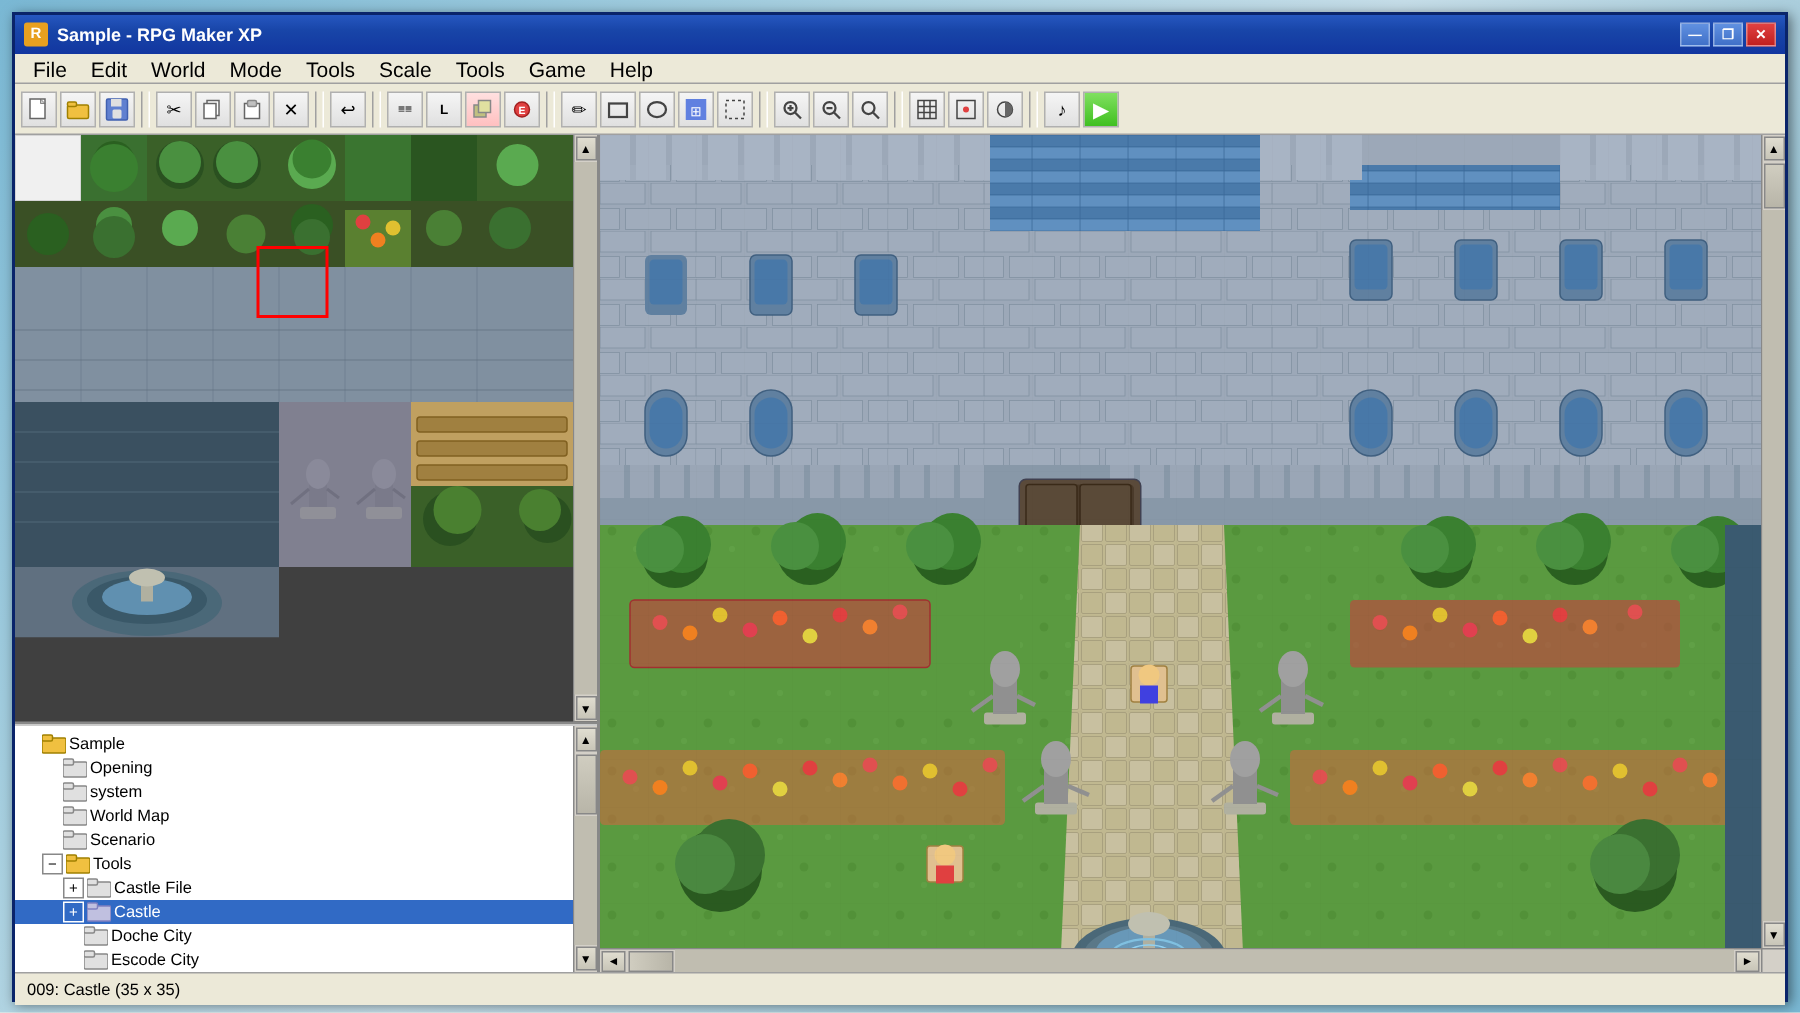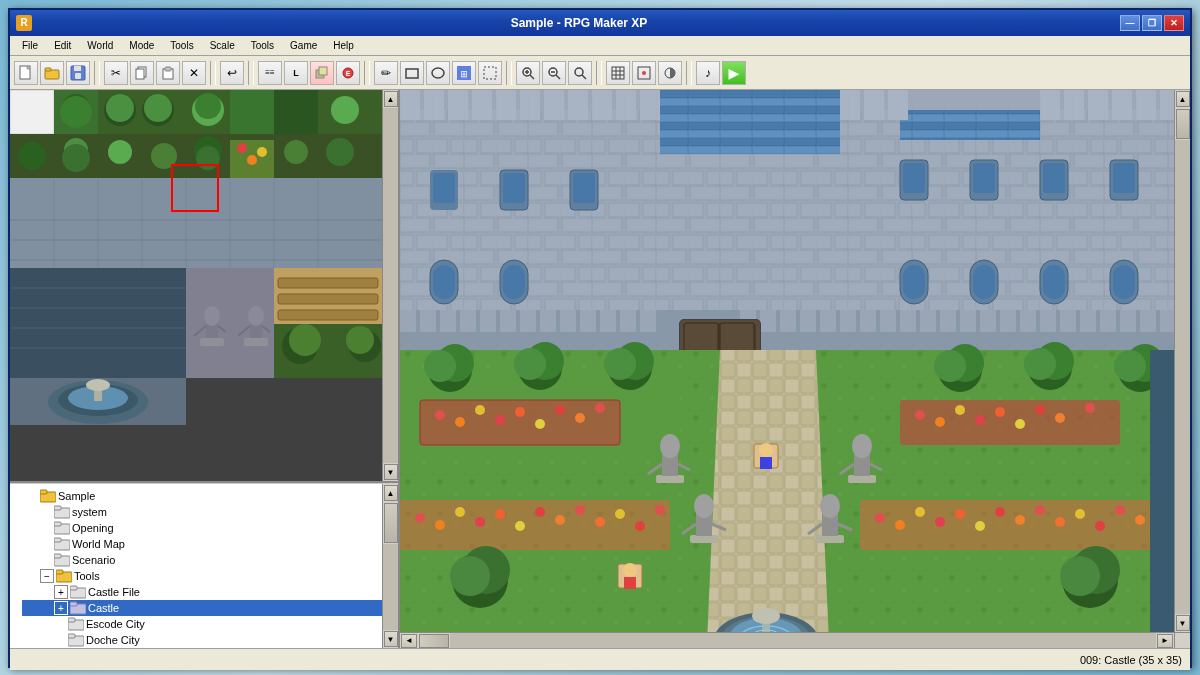--- a/index.html
+++ b/index.html
@@ -39,21 +39,21 @@
       width: 16px;
       height: 16px;
       margin-right: 6px;
       background: #e8a020;
       border-radius: 2px;
       display: inline-block;
       font-size: 10px;
       text-align: center;
       line-height: 16px;
     }
-    .titlebar-title { flex: 1; text-align: center; }
+    .titlebar-title { flex: 1; }
     .titlebar-buttons { display: flex; gap: 2px; }
     .titlebar-btn {
       width: 20px;
       height: 16px;
       border: 1px solid rgba(255,255,255,0.4);
       background: linear-gradient(to bottom, #6090e0, #4070c8);
       cursor: pointer;
       display: flex;
       align-items: center;
       justify-content: center;
@@ -67,21 +67,21 @@
       height: 20px;
       background: #ece9d8;
       display: flex;
       align-items: center;
       padding: 0 4px;
       border-bottom: 1px solid #a0a0a0;
     }
     .menu-item {
       padding: 2px 8px;
       cursor: pointer;
-      font-size: 10px;
+      font-size: 14px;
       color: #000;
     }
 
     
     .toolbar {
       height: 34px;
       background: #ece9d8;
       display: flex;
       align-items: center;
       padding: 2px 4px;
@@ -156,21 +156,21 @@
     
     .statusbar {
       height: 22px;
       background: #ece9d8;
       border-top: 1px solid #a0a0a0;
       display: flex;
       align-items: center;
       padding: 0 8px;
       font-size: 11px;
     }
-    .status-text { flex: 1; text-align: right; }
+    .status-text { flex: 1; text-align: left; }
 
     
     .tree-root {
       padding: 4px 0;
     }
 
     
     .folder-svg { display: inline-block; vertical-align: middle; margin-right: 2px; }
 
     .left-panel-inner {
@@ -191,21 +191,20 @@
       position: relative;
       background: white;
       border-top: 1px solid #ccc;
     }
 
     .tree-scroll-area {
       height: 100%;
       overflow-y: scroll;
       overflow-x: hidden;
       scrollbar-width: none;
-      padding-left: 12px;
     }
     .tree-scroll-area::-webkit-scrollbar { display: none; }
 
     
     .map-vscroll {
       position: absolute;
       right: 0; top: 0; bottom: 16px;
       width: 16px;
       background: #d4d0c8;
       border-left: 1px solid #888;
@@ -516,30 +515,30 @@
                     </svg>
                   <span>Sample</span>
                 </div>
 
                 <div class="tree-item">
                   <span style="width:28px"></span>
                   <svg class="folder-svg" width="16" height="14" viewBox="0 0 16 14">
                       <rect x="0" y="3" width="16" height="10" rx="1" fill="#e0e0e0" stroke="#888" stroke-width="1"></rect>
                       <rect x="0" y="1" width="7" height="4" rx="1" fill="#e0e0e0" stroke="#888" stroke-width="1"></rect>
                     </svg>
-                  <span>system</span>
+                  <span>Opening</span>
                 </div>
 
                 <div class="tree-item">
                   <span style="width:28px"></span>
                   <svg class="folder-svg" width="16" height="14" viewBox="0 0 16 14">
                       <rect x="0" y="3" width="16" height="10" rx="1" fill="#e0e0e0" stroke="#888" stroke-width="1"></rect>
                       <rect x="0" y="1" width="7" height="4" rx="1" fill="#e0e0e0" stroke="#888" stroke-width="1"></rect>
                     </svg>
-                  <span>Opening</span>
+                  <span>system</span>
                 </div>
 
                 <div class="tree-item">
                   <span style="width:28px"></span>
                   <svg class="folder-svg" width="16" height="14" viewBox="0 0 16 14">
                       <rect x="0" y="3" width="16" height="10" rx="1" fill="#e0e0e0" stroke="#888" stroke-width="1"></rect>
                       <rect x="0" y="1" width="7" height="4" rx="1" fill="#e0e0e0" stroke="#888" stroke-width="1"></rect>
                     </svg>
                   <span>World Map</span>
                 </div>
@@ -582,30 +581,30 @@
                     </svg>
                   <span>Castle</span>
                 </div>
 
                 <div class="tree-item">
                   <span style="width:42px"></span>
                   <svg class="folder-svg" width="16" height="14" viewBox="0 0 16 14">
                       <rect x="0" y="3" width="16" height="10" rx="1" fill="#e0e0e0" stroke="#888" stroke-width="1"></rect>
                       <rect x="0" y="1" width="7" height="4" rx="1" fill="#e0e0e0" stroke="#888" stroke-width="1"></rect>
                     </svg>
-                  <span>Escode City</span>
+                  <span>Doche City</span>
                 </div>
 
                 <div class="tree-item">
                   <span style="width:42px"></span>
                   <svg class="folder-svg" width="16" height="14" viewBox="0 0 16 14">
                       <rect x="0" y="3" width="16" height="10" rx="1" fill="#e0e0e0" stroke="#888" stroke-width="1"></rect>
                       <rect x="0" y="1" width="7" height="4" rx="1" fill="#e0e0e0" stroke="#888" stroke-width="1"></rect>
                     </svg>
-                  <span>Doche City</span>
+                  <span>Escode City</span>
                 </div>
 
               </div>
             </div>
 
             <div style="position:absolute;right:0;top:0;width:16px;height:100%;background:#d4d0c8;border-left:1px solid #888;display:flex;flex-direction:column">
               <div style="width:14px;height:16px;background:linear-gradient(#e0ddd0,#c8c5b8);border:1px solid #888;display:flex;align-items:center;justify-content:center;font-size:8px;cursor:pointer;margin:1px auto">▲</div>
               <div style="width:14px;height:40px;background:linear-gradient(#d0cdc0,#b8b5a8);border:1px solid #888;margin:1px auto"></div>
               <div style="flex:1;background:#c0bdb0"></div>
               <div style="width:14px;height:16px;background:linear-gradient(#e0ddd0,#c8c5b8);border:1px solid #888;display:flex;align-items:center;justify-content:center;font-size:8px;cursor:pointer;margin:1px auto">▼</div>

